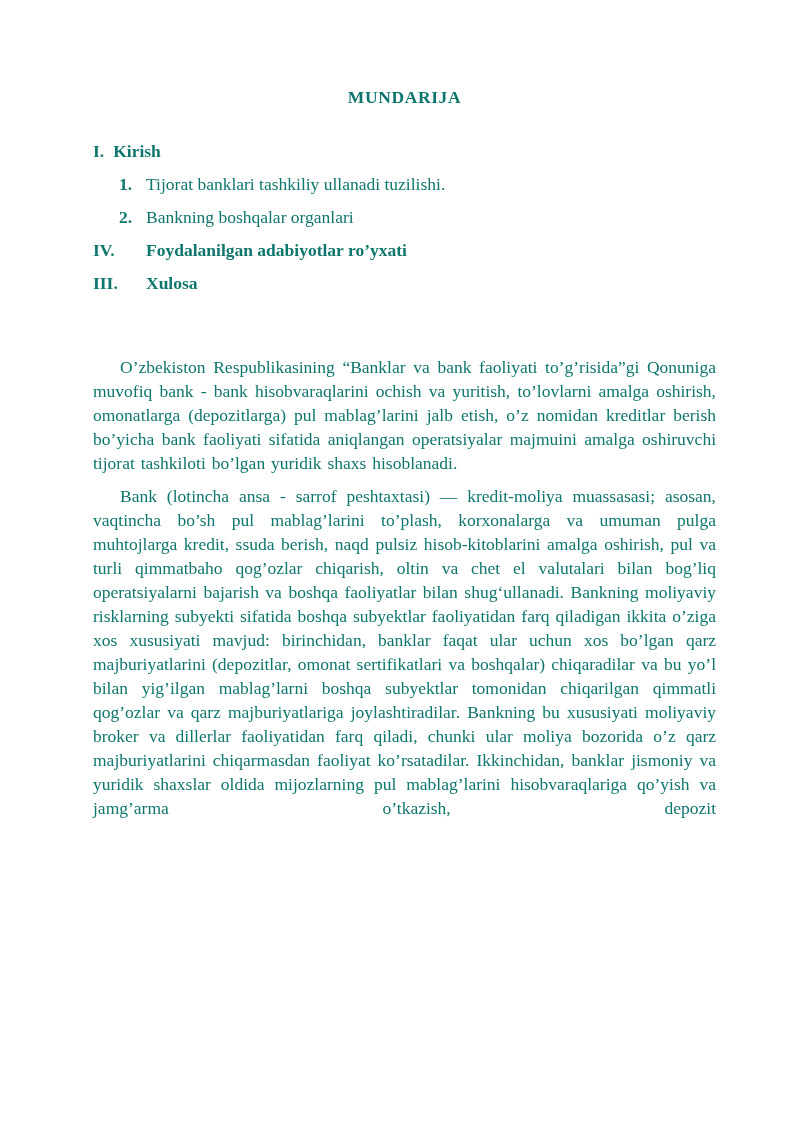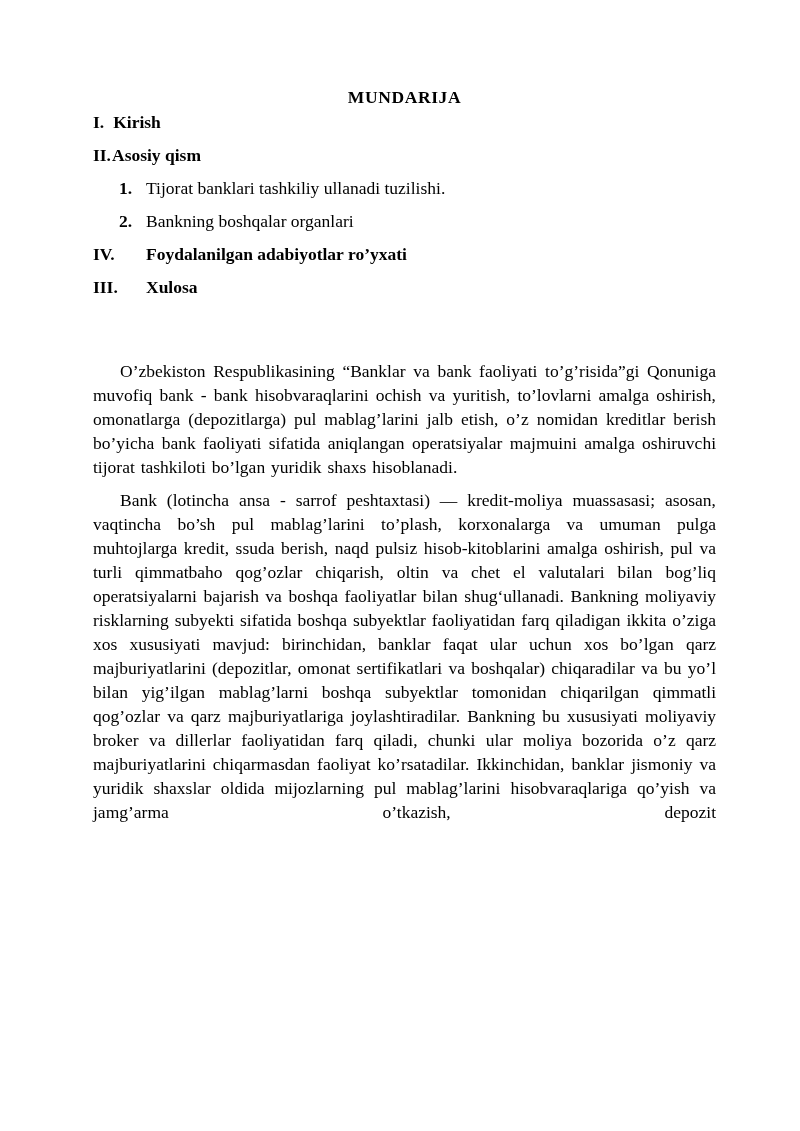--- a/index.html
+++ b/index.html
@@ -9,32 +9,33 @@
   }
   .page {
     position: relative;
     width: 800px;
     height: 1131px;
     margin: 0 auto;
     background: #ffffff;
     box-sizing: border-box;
     padding: 88px 84px 0 93px;
     font-family: "Liberation Serif", "DejaVu Serif", serif;
-    color: #000000;
+    color: #0f766e;
     overflow: hidden;
   }
   .doc-title {
     margin: 0;
     font-size: 17.5px;
     font-weight: bold;
     letter-spacing: 0.6px;
     text-align: center;
     line-height: 18px;
   }
   .toc {
+    margin-top: 29px;
   }
   .toc-row {
     line-height: 33px;
     font-size: 17.5px;
     white-space: nowrap;
   }
   .toc-row .numeral {
     font-weight: bold;
     display: inline-block;
   }
@@ -71,23 +72,20 @@
 <div class="page">
 
   <h1 class="doc-title">MUNDARIJA</h1>
 
   <div class="toc">
 
     <div class="toc-row level-top row-i">
       <span class="numeral">I.</span><span class="label">Kirish</span>
     </div>
 
-    <div class="toc-row level-top row-ii">
-      <span class="numeral">II.</span><span class="label">Asosiy qism</span>
-    </div>
 
     <div class="toc-row row-num">
       <span class="numeral">1.</span><span class="label">Tijorat banklari tashkiliy ullanadi tuzilishi.</span>
     </div>
 
     <div class="toc-row row-num">
       <span class="numeral">2.</span><span class="label">Bankning boshqalar organlari</span>
     </div>
 
 

